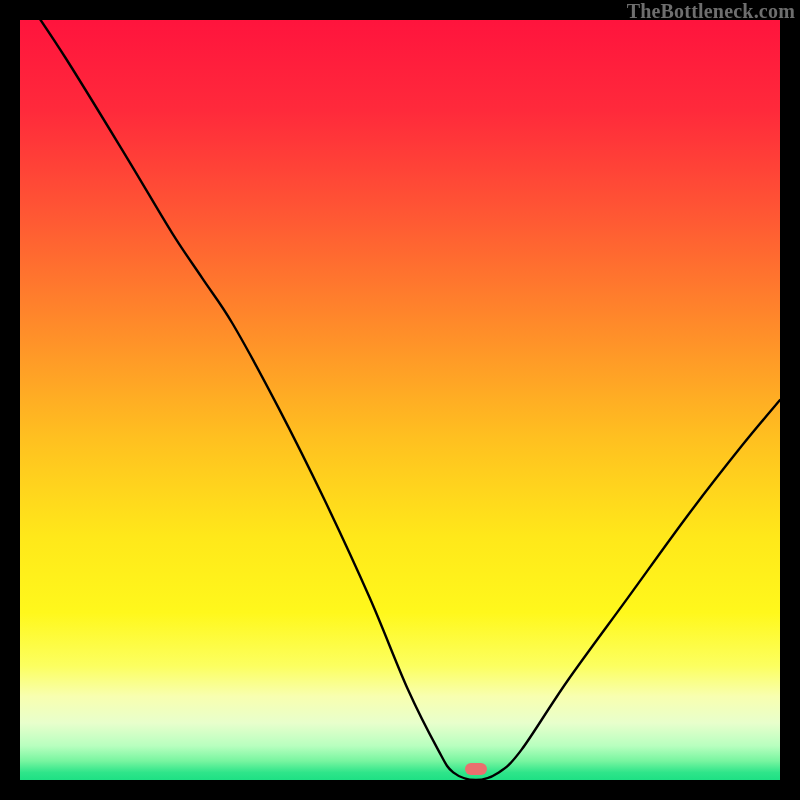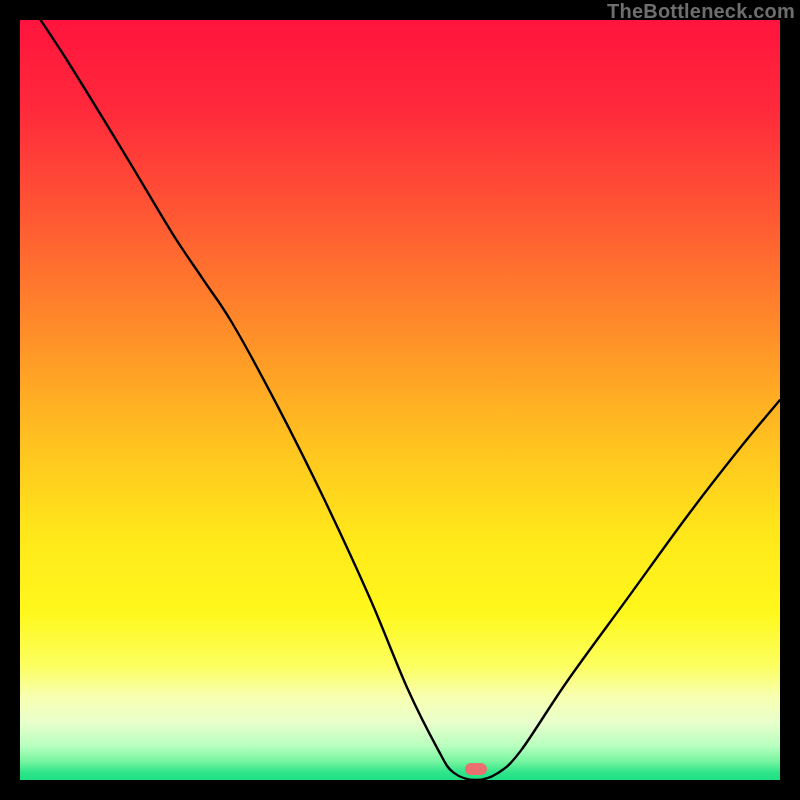--- a/index.html
+++ b/index.html
@@ -30,21 +30,21 @@
     position: absolute;
     left: 0;
     top: 0;
     width: 100%;
     height: 100%;
   }
   .attribution {
     position: absolute;
     top: 0;
     right: 5px;
-    font-family: Liberation Sans, sans-serif;
+    font-family: Liberation Serif, serif;
     font-size: 20px;
     font-weight: 600;
     color: #6e6e6e;
     letter-spacing: 0.2px;
   }
   svg.curve {
     position: absolute;
     left: 0;
     top: 0;
     width: 100%;

